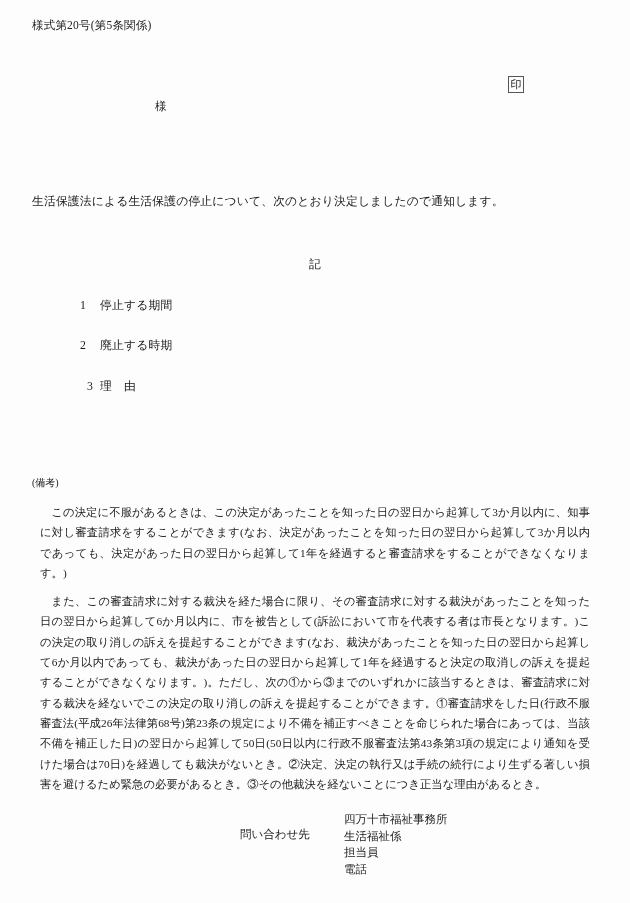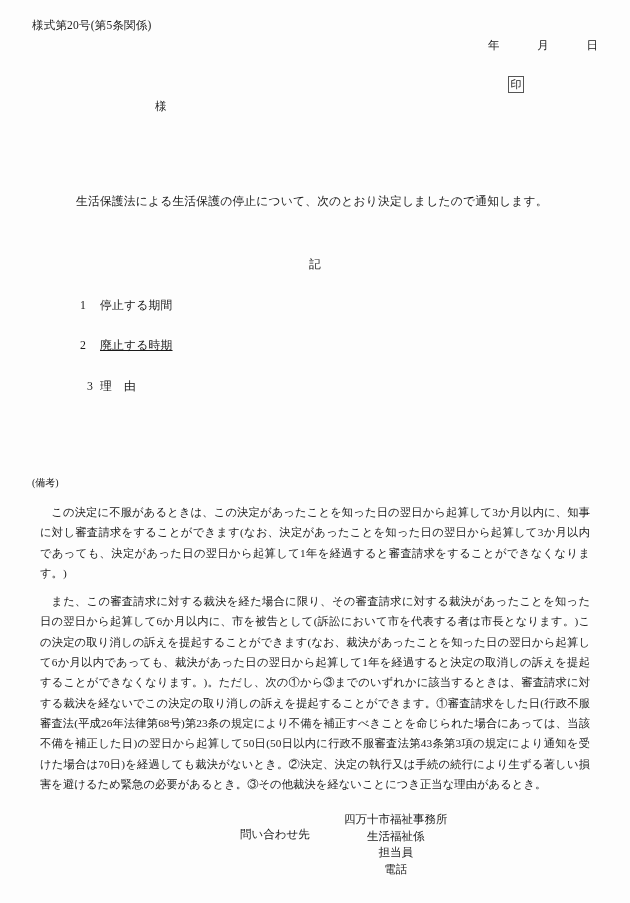--- a/index.html
+++ b/index.html
@@ -67,39 +67,38 @@
     text-align: center;
     font-size: 12px;
     letter-spacing: 0.6px;
   }
 
   
   .intro {
     left: 32px; top: 196px;
     font-size: 11.8px;
     letter-spacing: 0.15px;
-    margin-left: 44px;
   }
 
   .ki {
     left: 0; right: 0; top: 259px;
     text-align: center;
     font-size: 11.8px;
   }
 
   
   .item {
     left: 40px;
     font-size: 11.8px;
     letter-spacing: 0.2px;
     margin-left: 40px;
   }
   .item .num { display: inline-block; width: 20px; }
   .item-1 { top: 300px; }
-  .item-2 { top: 340px; text-decoration: underline; }
+  .item-2 { top: 340px; }
   .item-3 { top: 381px; text-align: center; }
 
   
   .remarks-label {
     left: 32px; top: 478px;
     font-size: 10px;
   }
   .remarks-body {
     position: absolute;
     left: 32px;
@@ -126,38 +125,30 @@
   .contact-label {
     position: absolute;
     left: 0; top: 16px;
     white-space: nowrap;
   }
   .contact-lines {
     position: absolute;
     left: 104px;
     top: 0;
     line-height: 16.5px;
-    text-align: center;
   }
   .contact-lines div { white-space: nowrap; }
 </style>
 </head>
 <body>
 
 <div class="page">
 
   <div class="t form-no">様式第20号(第5条関係)</div>
 
-  <div class="t date-line">
-    <span class="d-unit">年</span>
-    <span class="d-gap"></span>
-    <span class="d-unit">月</span>
-    <span class="d-gap"></span>
-    <span class="d-unit">日</span>
-  </div>
 
   <div class="seal-box">印</div>
 
   <div class="t addressee">様</div>
 
 
   <div class="t intro">生活保護法による生活保護の停止について、次のとおり決定しましたので通知します。</div>
 
   <div class="t ki">記</div>
 

